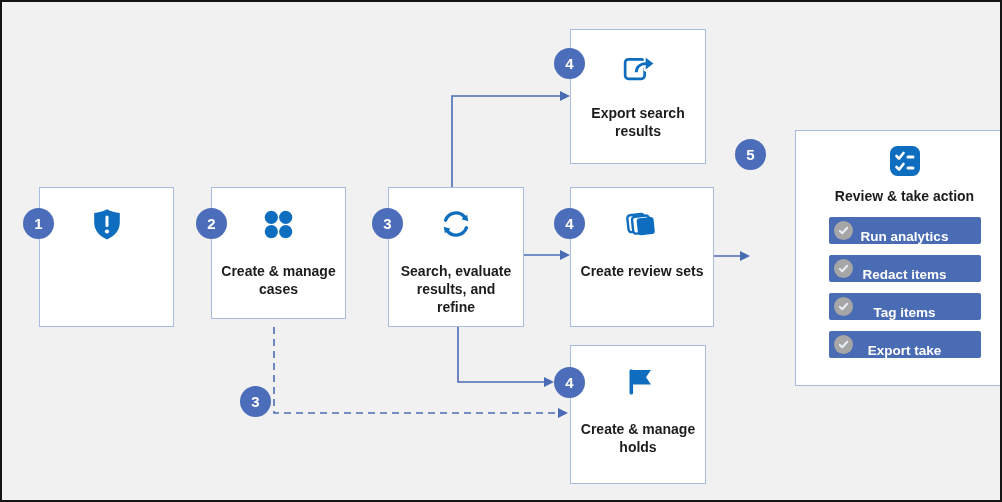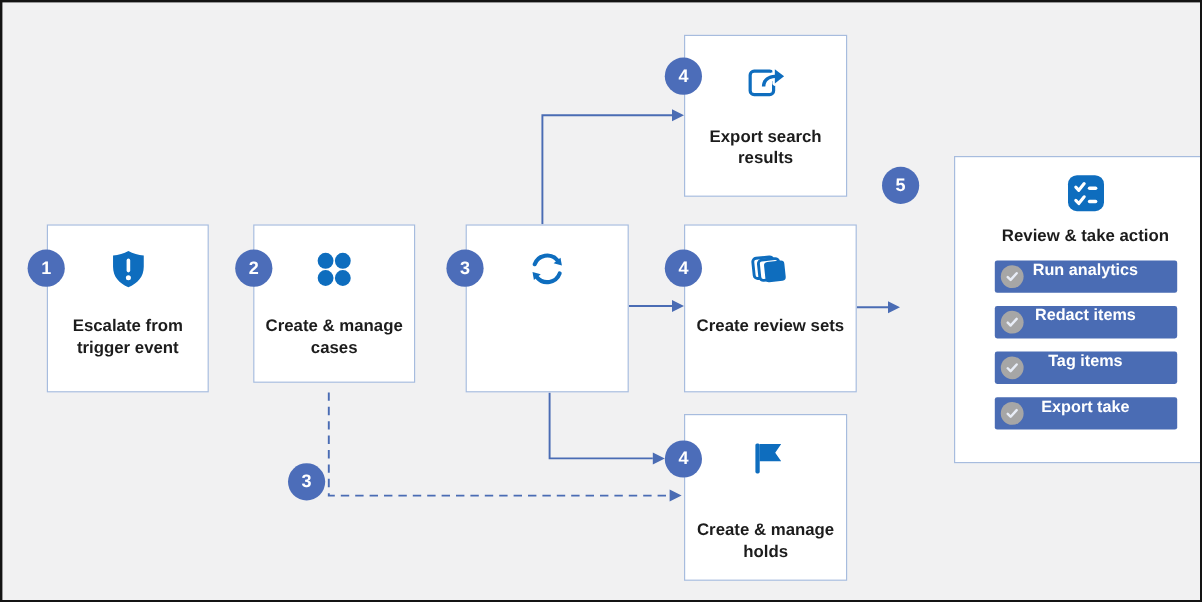--- a/index.html
+++ b/index.html
@@ -26,34 +26,34 @@
   .panel {
     position:absolute; left:749px; top:128px; width:219px; height:256px;
     background:#ffffff; border:1px solid #a7bcde; z-index:1;
     display:flex; flex-direction:column; align-items:center;margin-left:44px;
   }
   .panel .icon-wrap { margin-top:12px; height:36px; display:flex; align-items:center; justify-content:center; }
   .panel .title { margin-top:9px; font-size:14px; font-weight:600; color:#1c1c1c; }
   .actions { margin-top:13px; display:flex; flex-direction:column; }
   .action-btn {
     position:relative; width:152px; height:27px; background:#4a6cb4; border-radius:2px;
-    margin-bottom:11px; display:flex; align-items:flex-start; justify-content:center;
+    margin-bottom:11px; display:flex; align-items:flex-end; justify-content:center;
     color:#ffffff; font-size:13.5px; font-weight:600;
   }
   .check-badge {
     position:absolute; left:5px; top:4px; width:19px; height:19px; border-radius:50%;
     background:#a6a6a6; display:flex; align-items:center; justify-content:center;
   }
   
   .b-escalate { left:37px;  top:185px; width:135px; height:140px; }
   .b-cases    { left:209px; top:185px; width:135px; height:132px; }
   .b-search   { left:386px; top:185px; width:136px; height:140px; }
   .b-export   { left:568px; top:27px;  width:136px; height:135px; }
   .b-sets     { left:568px; top:185px; width:144px; height:140px; }
-  .b-holds    { left:568px; top:343px; width:136px; height:139px;gap:12px; }
+  .b-holds    { left:568px; top:343px; width:136px; height:139px; }
   
   .n1  { left:21px;  top:206px; }
   .n2  { left:194px; top:206px; }
   .n3  { left:370px; top:206px; }
   .n4a { left:552px; top:46px;  }
   .n4b { left:552px; top:206px; }
   .n4c { left:552px; top:365px; }
   .n5  { left:733px; top:137px; }
   .n3d { left:238px; top:384px; }
 </style>
@@ -80,21 +80,20 @@
   </svg>
 
   <div class="box b-escalate">
     <div class="icon-wrap">
       <svg width="36" height="36" viewBox="0 0 36 36">
         <path fill="#0e6dbe" d="M18 3.2 C21.8 5.4 26.2 6.6 30.8 6.9 L30.8 16.2 C30.8 24.6 25.6 30 18 33.4 C10.4 30 5.2 24.6 5.2 16.2 L5.2 6.9 C9.8 6.6 14.2 5.4 18 3.2 Z"></path>
         <rect x="16.5" y="9.5" width="3" height="11.5" rx="1.5" fill="#ffffff"></rect>
         <circle cx="18" cy="25.5" r="2.1" fill="#ffffff"></circle>
       </svg>
     </div>
-    <div class="label">Escalate from trigger event</div>
   </div>
 
   <div class="box b-cases">
     <div class="icon-wrap">
       <svg width="33" height="33" viewBox="0 0 34 34">
         <g fill="#0e6dbe">
           <circle cx="9.6" cy="9.6" r="6.8"></circle>
             <circle cx="24.4" cy="9.6" r="6.8"></circle>
           <circle cx="9.6" cy="24.4" r="6.8"></circle>
             <circle cx="24.4" cy="24.4" r="6.8"></circle>
@@ -110,20 +109,21 @@
         <g stroke="#0e6dbe" stroke-width="3.2" fill="none" stroke-linecap="round">
           <path d="M8.13 14.41 A10.5 10.5 0 0 1 26.04 11.25"></path>
           <path d="M27.87 21.59 A10.5 10.5 0 0 1 9.96 24.75"></path>
         </g>
         <g fill="#0e6dbe">
           <polygon points="28.5,9.2 29.6,15.4 23.1,13.6"></polygon>
           <polygon points="7.5,26.8 6.4,20.6 12.9,22.4"></polygon>
         </g>
       </svg>
     </div>
+    <div class="label">Search, evaluate results, and refine</div>
   </div>
 
   <div class="box b-export">
     <div class="icon-wrap">
       <svg width="37" height="37" viewBox="0 0 36 36">
         <rect x="5" y="11" width="19" height="19" rx="3.2" fill="none" stroke="#0e6dbe" stroke-width="2.6"></rect>
         <path d="M14.5 23.5 C14.5 17.5 19 14.2 25 13.9 L25 9.5 L32.5 15.2 L25 20.9 L25 16.6 C20.8 16.9 17.6 18.8 17.3 23.5 Z" fill="#ffffff" stroke="#ffffff" stroke-width="4" stroke-linejoin="round"></path>
         <path d="M14.5 23.5 C14.5 17.5 19 14.2 25 13.9 L25 9.5 L32.5 15.2 L25 20.9 L25 16.6 C20.8 16.9 17.6 18.8 17.3 23.5 Z" fill="#0e6dbe"></path>
       </svg>
     </div>

